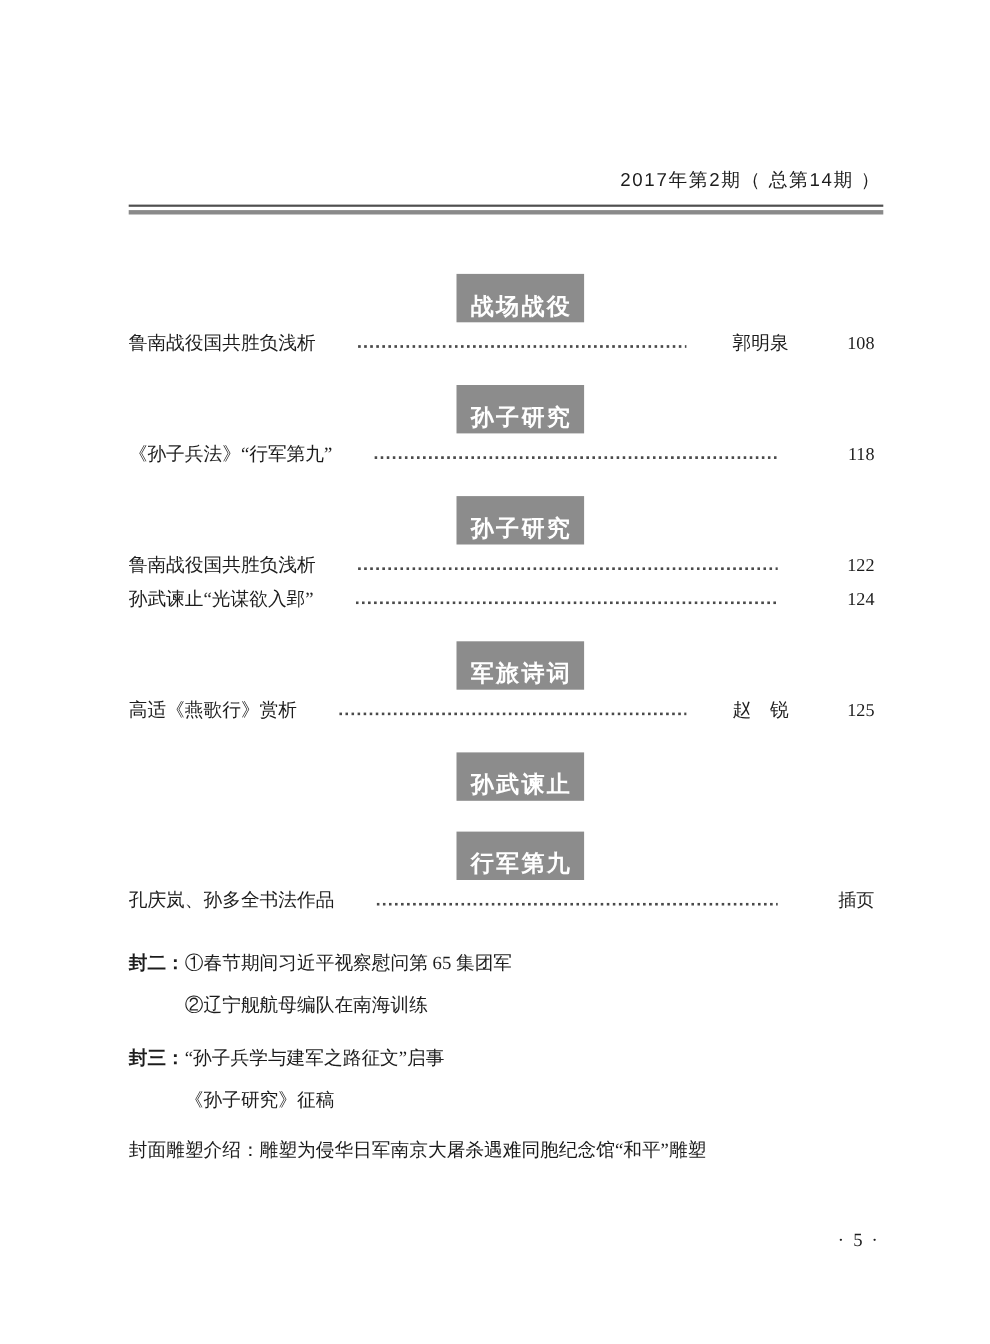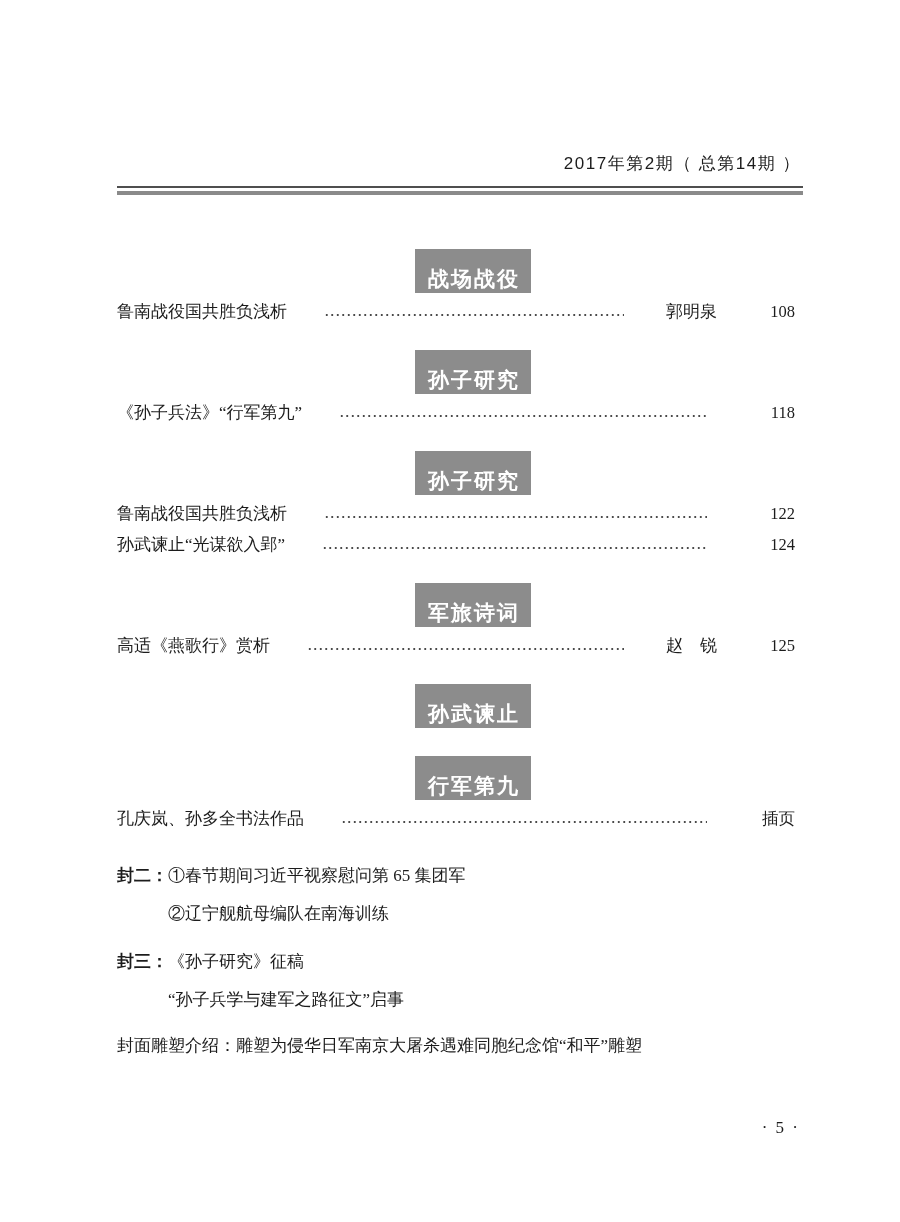--- a/index.html
+++ b/index.html
@@ -214,22 +214,22 @@
     <div class="note-group first">
       <span class="note-label">封二：</span>
       <div class="note-lines">
         <div class="note-line">①春节期间习近平视察慰问第 65 集团军</div>
         <div class="note-line">②辽宁舰航母编队在南海训练</div>
       </div>
     </div>
     <div class="note-group">
       <span class="note-label">封三：</span>
       <div class="note-lines">
+        <div class="note-line">“孙子兵学与建军之路征文”启事</div>
         <div class="note-line">《孙子研究》征稿</div>
-        <div class="note-line">“孙子兵学与建军之路征文”启事</div>
       </div>
     </div>
     <div class="cover-note">
       <span>封面雕塑介绍：</span><span>雕塑为侵华日军南京大屠杀遇难同胞纪念馆“和平”雕塑</span>
     </div>
   </div>
 
 </div>
 
 <div class="page-footer">· 5 ·</div>

